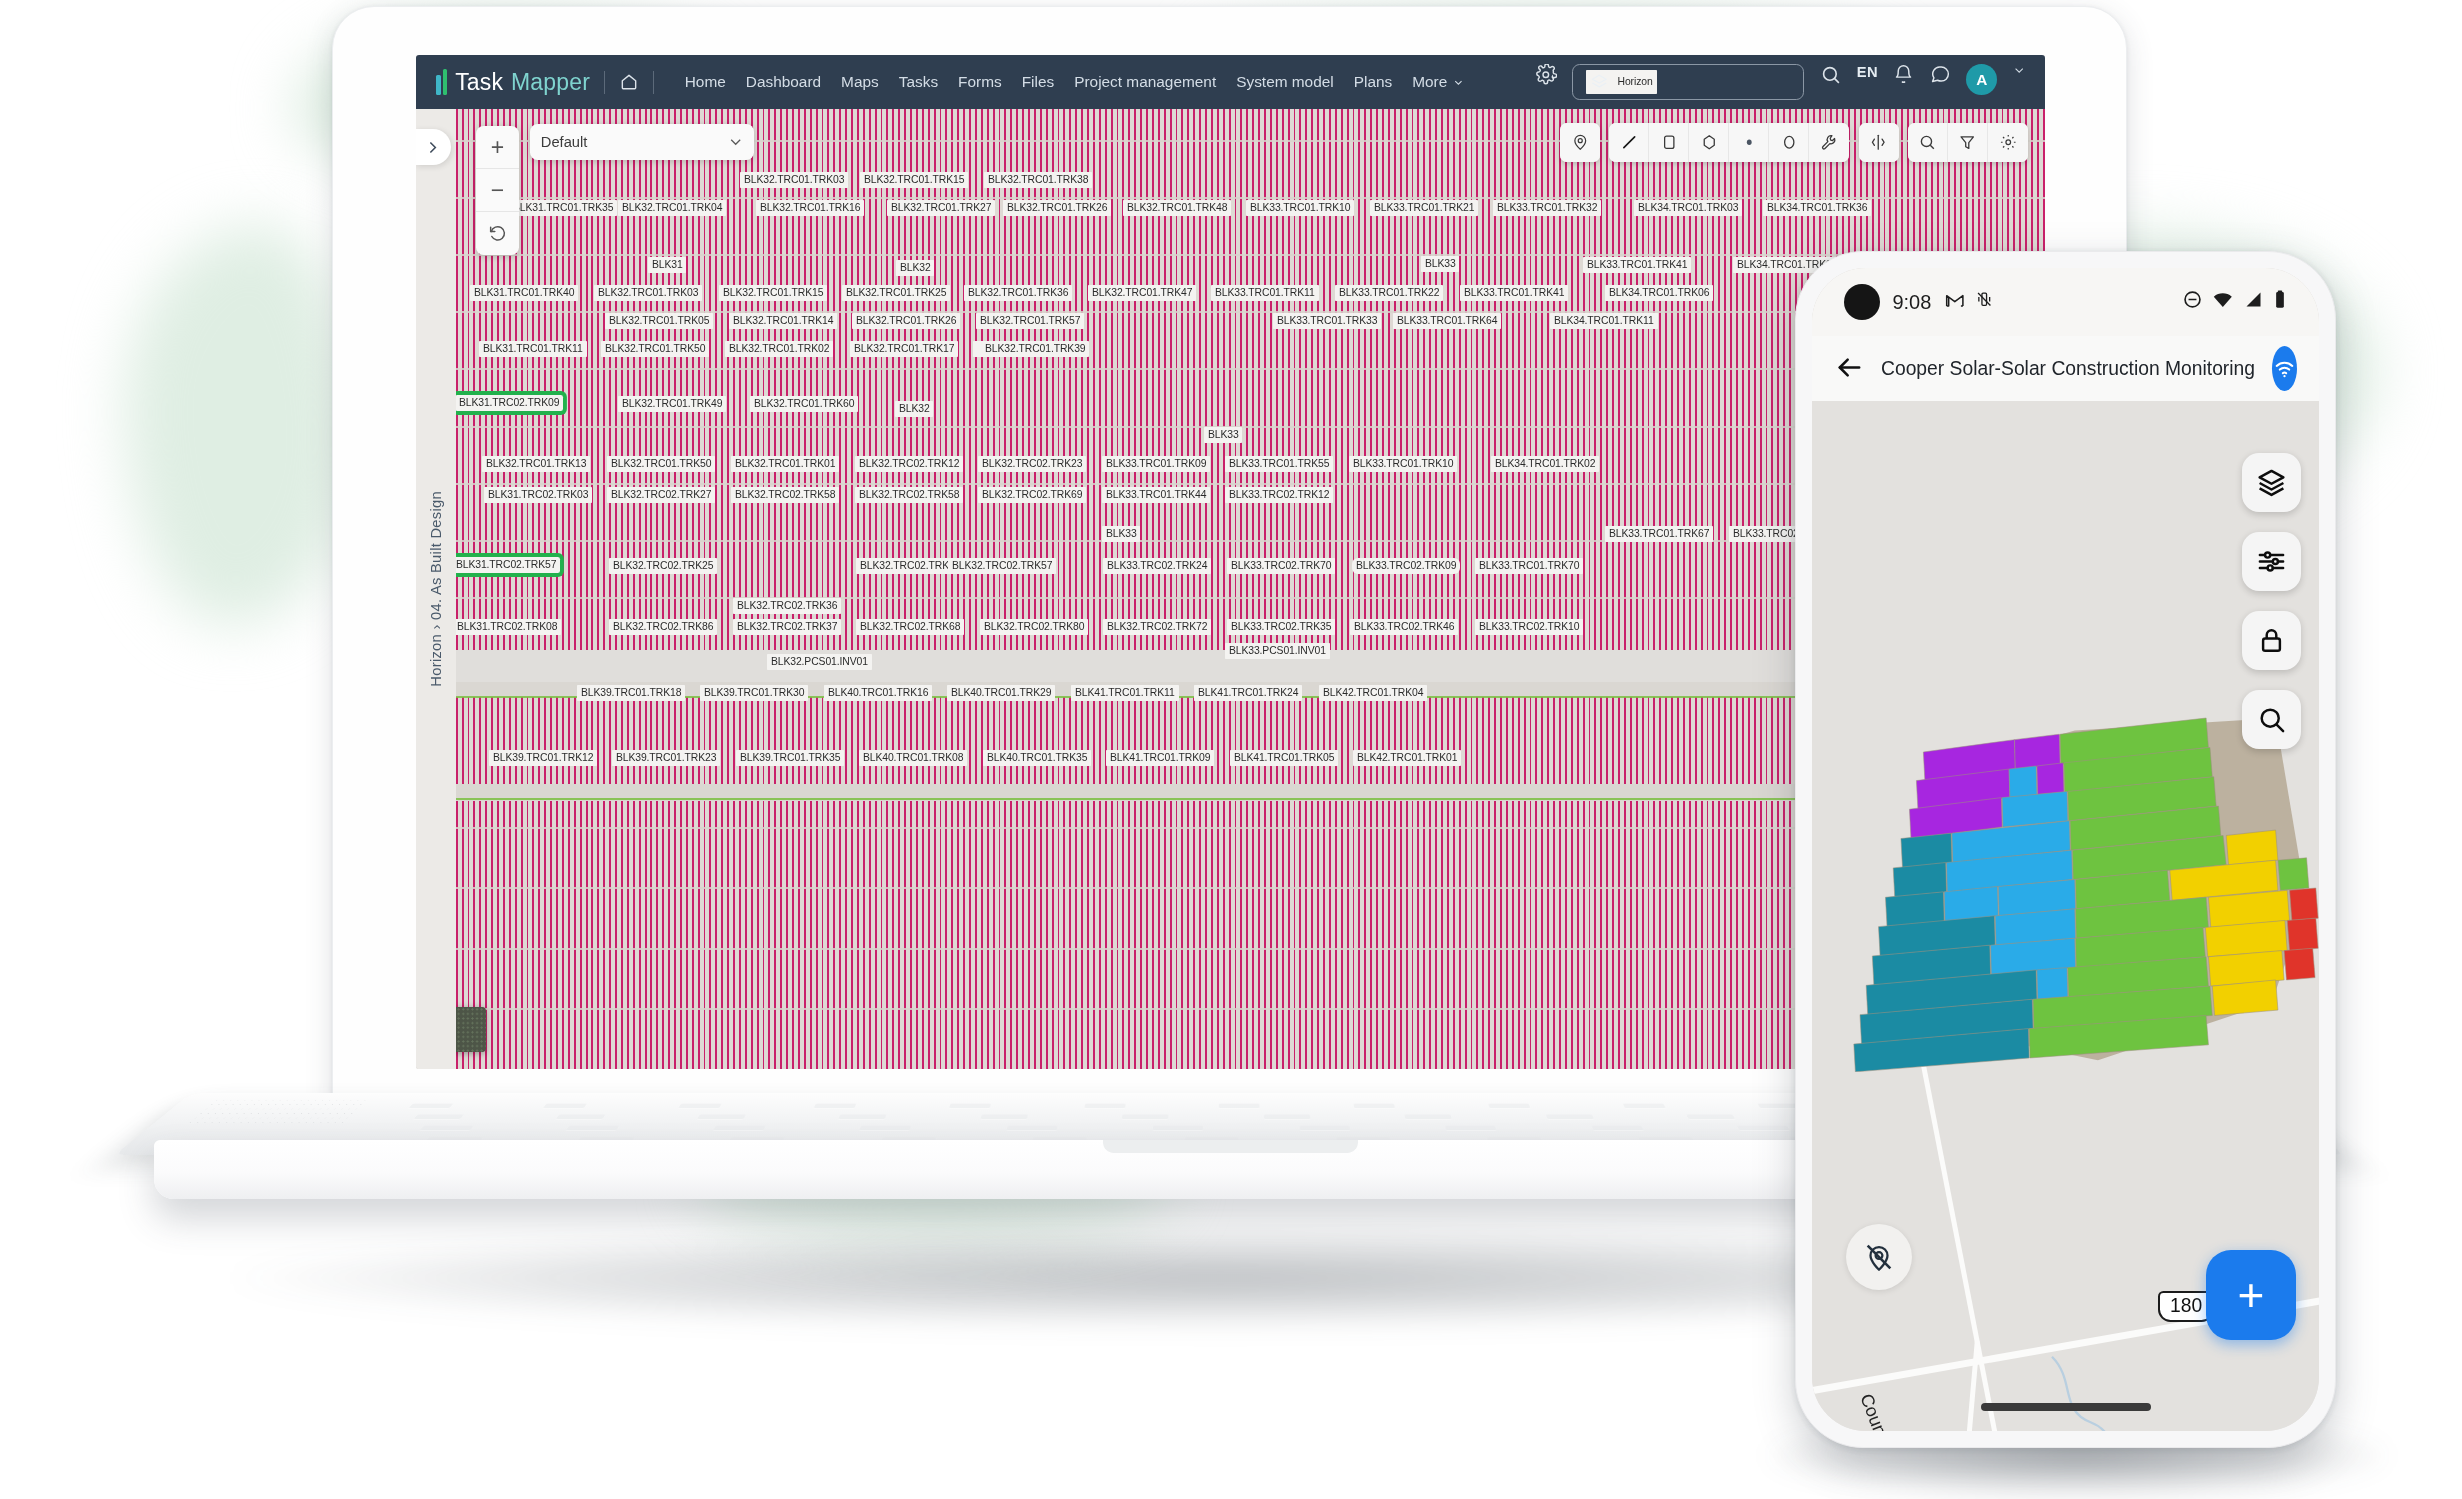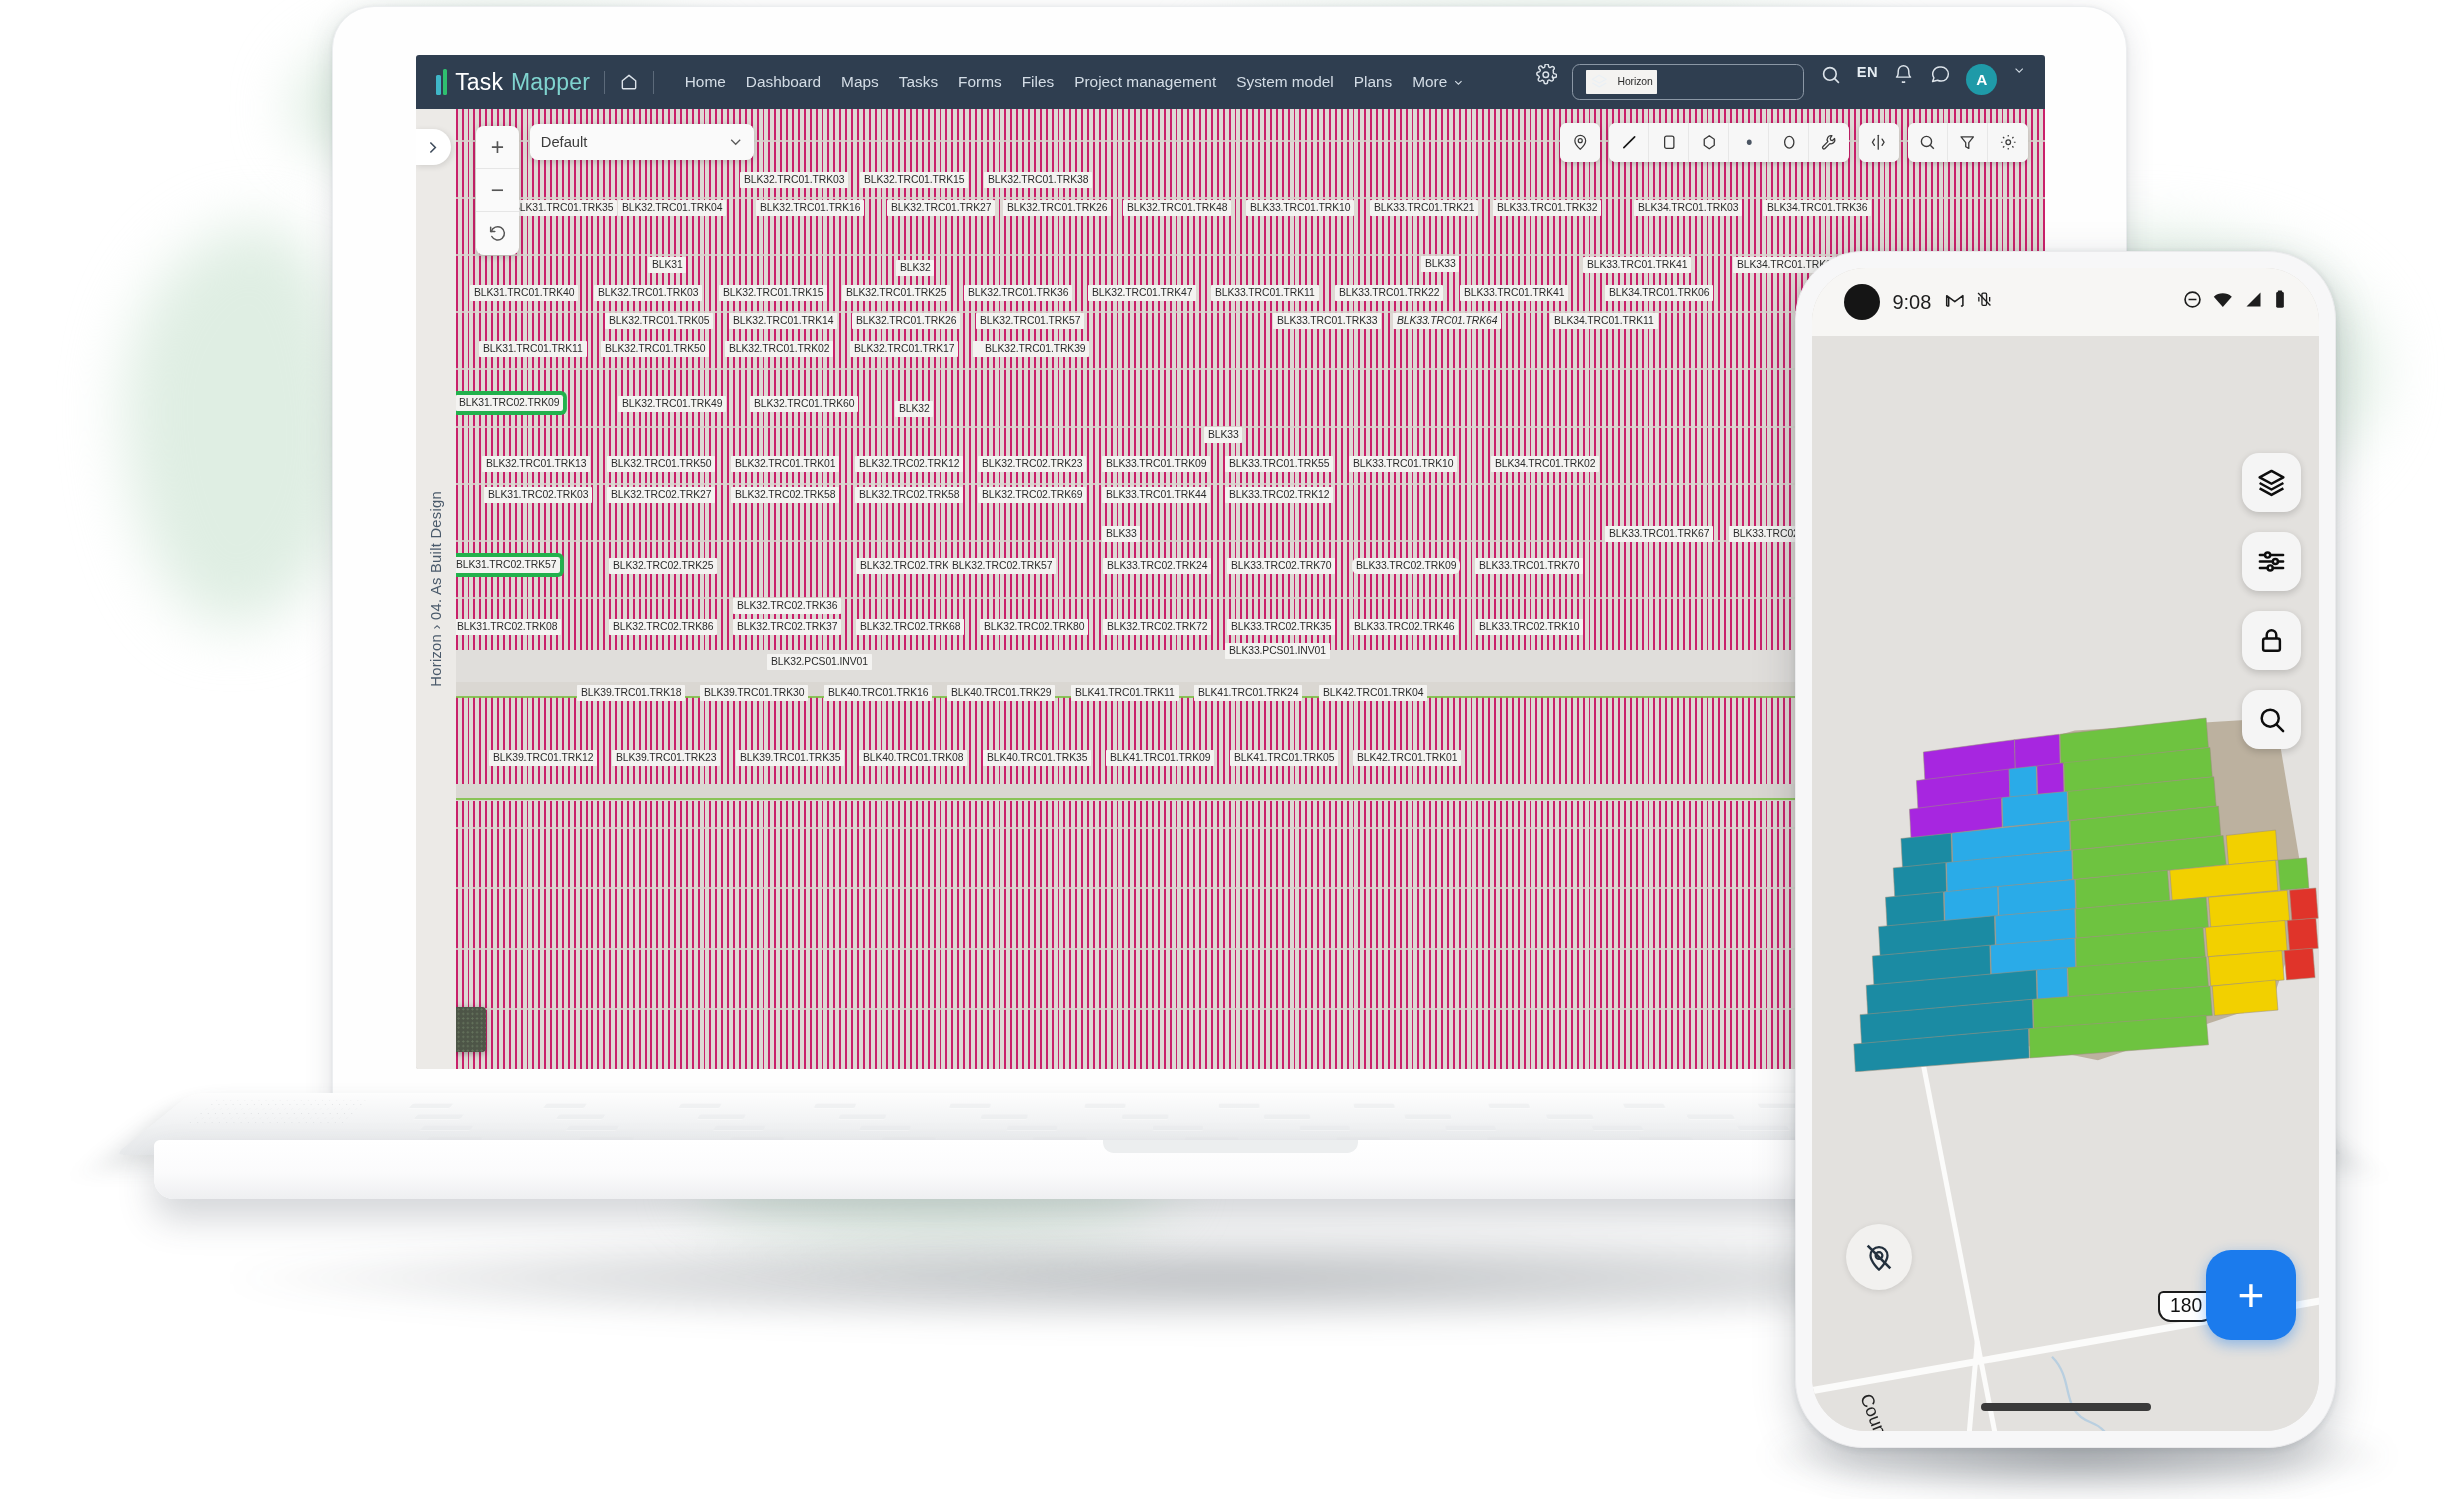--- a/index.html
+++ b/index.html
@@ -390,21 +390,21 @@
               <div class="lbl" style="left: 672px; top: 176px;">BLK32.TRC01.TRK47</div>
               <div class="lbl" style="left: 795px; top: 176px;">BLK33.TRC01.TRK11</div>
               <div class="lbl" style="left: 919px; top: 176px;">BLK33.TRC01.TRK22</div>
               <div class="lbl" style="left: 1044px; top: 176px;">BLK33.TRC01.TRK41</div>
               <div class="lbl" style="left: 1189px; top: 176px;">BLK34.TRC01.TRK06</div>
               <div class="lbl" style="left: 189px; top: 204px;">BLK32.TRC01.TRK05</div>
               <div class="lbl" style="left: 313px; top: 204px;">BLK32.TRC01.TRK14</div>
               <div class="lbl" style="left: 436px; top: 204px;">BLK32.TRC01.TRK26</div>
               <div class="lbl" style="left: 560px; top: 204px;">BLK32.TRC01.TRK57</div>
               <div class="lbl" style="left: 857px; top: 204px;">BLK33.TRC01.TRK33</div>
-              <div class="lbl" style="left: 977px; top: 204px; font-style: italic;">BLK33.TRC01.TRK64</div>
+              <div class="lbl" style="left: 977px; top: 204px;">BLK33.TRC01.TRK64</div>
               <div class="lbl" style="left: 1134px; top: 204px;">BLK34.TRC01.TRK11</div>
               <div class="lbl" style="left: 63px; top: 232px;">BLK31.TRC01.TRK11</div>
               <div class="lbl" style="left: 185px; top: 232px;">BLK32.TRC01.TRK50</div>
               <div class="lbl" style="left: 309px; top: 232px;">BLK32.TRC01.TRK02</div>
               <div class="lbl" style="left: 434px; top: 232px;">BLK32.TRC01.TRK17</div>
               <div class="lbl" style="left: 557px; top: 232px; padding-left: 12px;">BLK32.TRC01.TRK39</div>
               <div class="lbl sel" style="left: 39px; top: 286px;">BLK31.TRC02.TRK09</div>
               <div class="lbl" style="left: 202px; top: 287px;">BLK32.TRC01.TRK49</div>
               <div class="lbl" style="left: 334px; top: 287px;">BLK32.TRC01.TRK60</div>
               <div class="lbl" style="left: 479px; top: 292px;">BLK32</div>
@@ -779,19 +779,36 @@
           </span>
           <span>
             <svg width="14" height="21" viewBox="0 0 12 24" fill="#1d1d1d">
                 <rect x="3.4" y="1.6" width="5.2" height="2" rx="1"></rect>
                 <rect x="1.6" y="3.4" width="8.8" height="18" rx="1.6"></rect>
               </svg>
           </span>
         </div>
       </div>
 
+      <div class="ph-appbar">
+        <span>
+          <svg width="29" height="29" viewBox="0 0 24 24" fill="none" stroke="#121212" stroke-width="2.1" stroke-linecap="round" stroke-linejoin="round">
+            <path d="M20 12H4"></path>
+              <path d="M10.5 5.5 4 12l6.5 6.5"></path>
+          </svg>
+        </span>
+        <span class="ph-title">Cooper Solar-Solar Construction Monitoring</span>
+        <span class="wifi-fab">
+          <svg width="25" height="25" viewBox="0 0 24 24" fill="none" stroke="#fff" stroke-width="2" stroke-linecap="round">
+            <path d="M4.5 9.5a11 11 0 0 1 15 0"></path>
+              <path d="M7.5 13a7 7 0 0 1 9 0"></path>
+              <path d="M10.4 16.4a3 3 0 0 1 3.2 0"></path>
+            <circle cx="12" cy="19.4" r="1.1" fill="#fff" stroke="none"></circle>
+          </svg>
+        </span>
+      </div>
 
       <div class="ph-homebar"></div>
     </div>
   </div>
 
 </div>
 
 
 </body></html>

